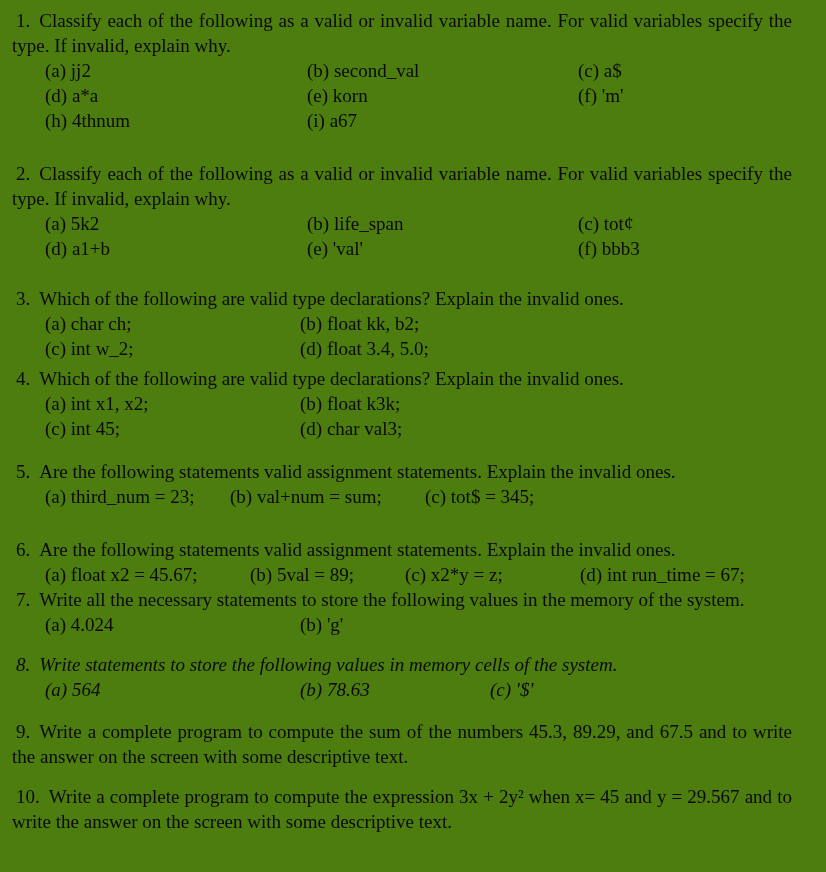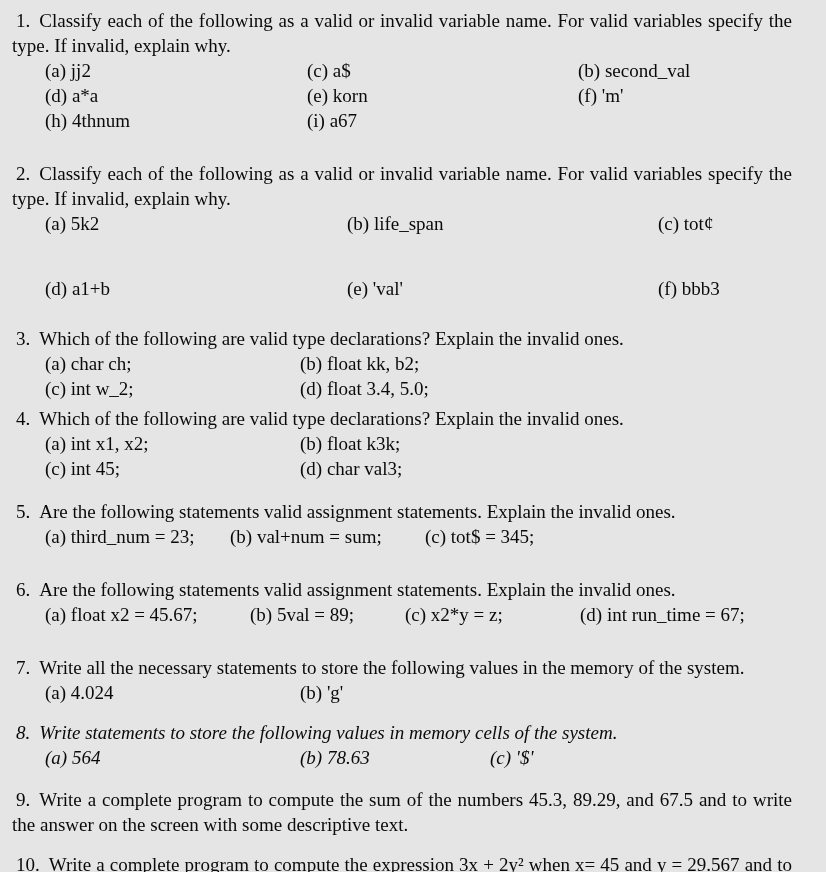--- a/index.html
+++ b/index.html
@@ -5,67 +5,67 @@
   html, body {
     margin: 0;
     padding: 0;
     background: #ffffff;
   }
   .page {
     width: 826px;
     height: 872px;
     box-sizing: border-box;
     padding: 8px 34px 8px 12px;
-    background: #e5e5e5;
+    background: #4d7c0f;
     color: #0a0a0a;
     font-family: "Liberation Serif", "DejaVu Serif", serif;
     font-size: 19px;
     line-height: 25px;
     overflow: hidden;
   }
   .qtext {
     margin: 0;
     text-align: justify;
   }
   .qnum {
     padding-left: 4px;
     padding-right: 9px;
   }
   .items {
     display: grid;
     margin-left: 33px;
   }
   .cols-q1 { grid-template-columns: 262px 271px 1fr; }
-  .cols-q2 { grid-template-columns: 262px 271px 1fr; gap: 40px; }
+  .cols-q2 { grid-template-columns: 262px 271px 1fr; }
   .cols-q34 { grid-template-columns: 255px 1fr; }
   .cols-q5 { grid-template-columns: 185px 195px 160px 1fr; }
   .cols-q6 { grid-template-columns: 205px 155px 175px 1fr; }
   .cols-q7 { grid-template-columns: 255px 1fr; }
   .cols-q8 { grid-template-columns: 255px 190px 1fr; }
   .item { white-space: nowrap; }
   .mb28 { margin-bottom: 28px; }
   .mb25 { margin-bottom: 25px; }
   .mb20 { margin-bottom: 28px; }
   .mb18 { margin-bottom: 18px; }
   .mb17 { margin-bottom: 17px; font-style: italic; }
   .mb15 { margin-bottom: 15px; }
-  .mb12 { margin-bottom: 28px; }
+  .mb12 { margin-bottom: 0; }
   .mb5  { margin-bottom: 5px; }
 </style>
 </head>
 <body>
 
 <div class="page">
 
   <div class="q mb28">
     <p class="qtext"><span class="qnum">1.</span><span>Classify each of the following as a valid or invalid variable name. For valid  variables specify the type. If invalid, explain why.</span></p>
     <div class="items cols-q1">
       <span class="item">(a) jj2</span>
+      <span class="item">(b) second_val</span>
       <span class="item">(c) a$</span>
-      <span class="item">(b) second_val</span>
       <span class="item">(d) a*a</span>
       <span class="item">(e) korn</span>
       <span class="item">(f) 'm'</span>
       <span class="item">(h) 4thnum</span>
       <span class="item">(i)  a67</span>
     </div>
   </div>
 
   <div class="q mb25">
     <p class="qtext"><span class="qnum">2.</span><span>Classify each of the following as a valid or invalid variable name. For valid  variables specify the type. If invalid, explain why.</span></p>

